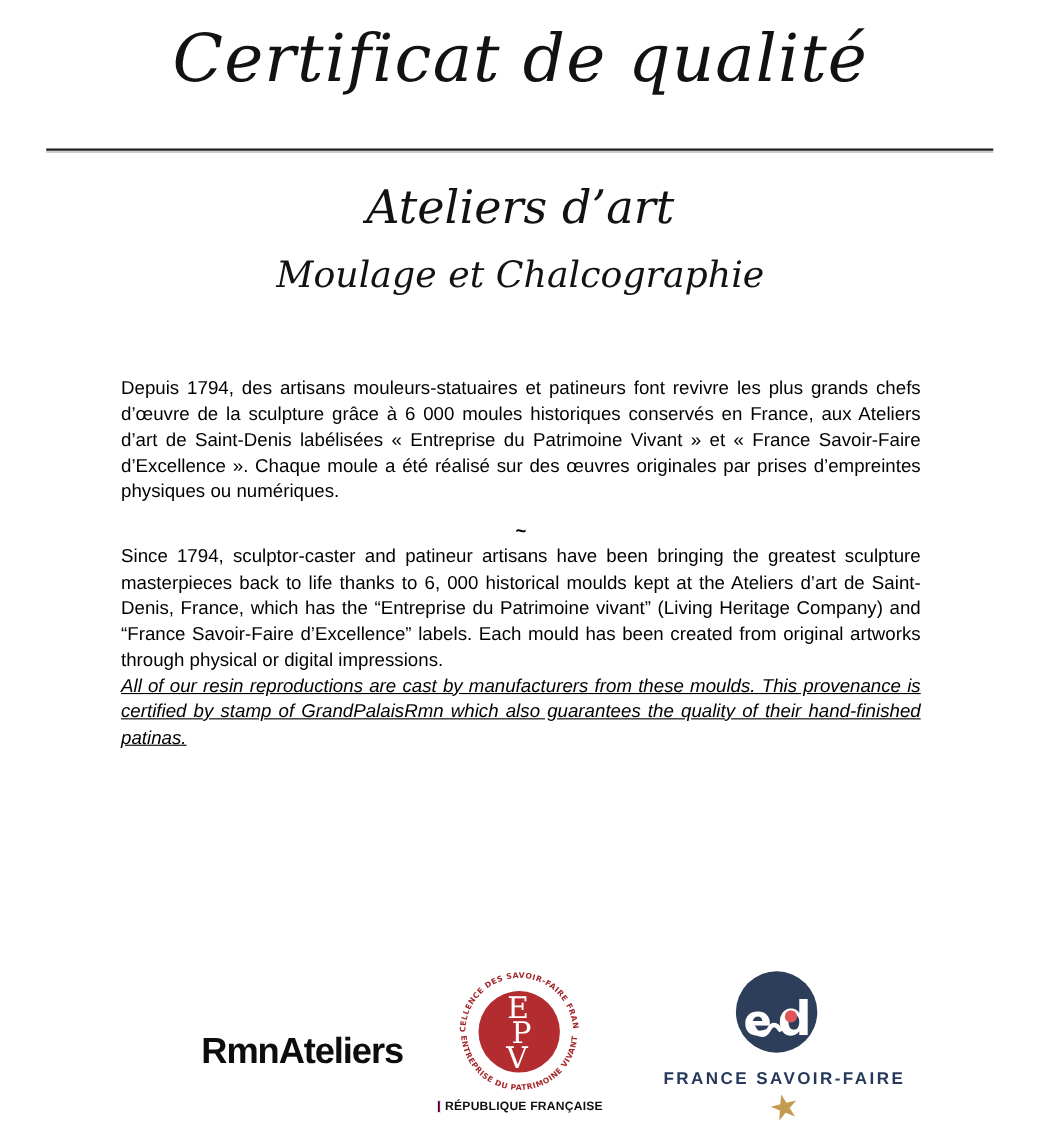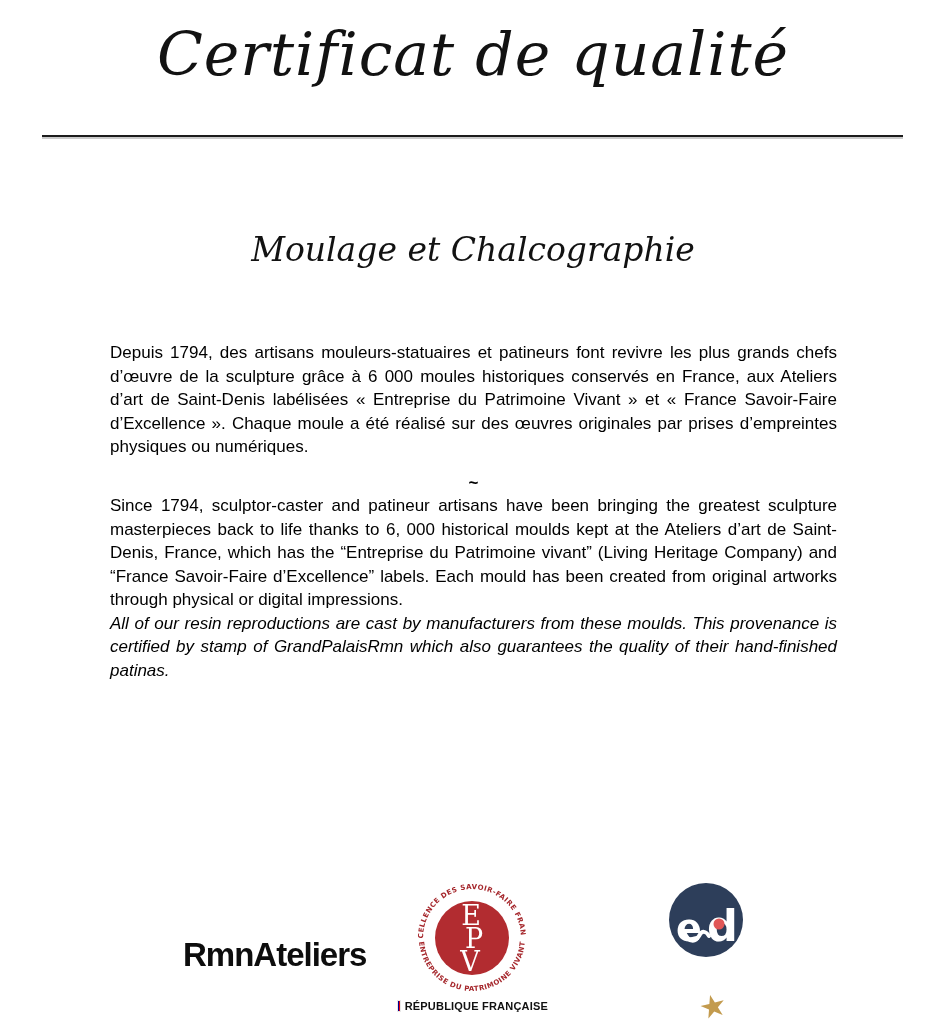--- a/index.html
+++ b/index.html
@@ -23,21 +23,21 @@
   .subtitle.l1 { top:164px; font-size:42px; }
   .subtitle.l2 { top:230px; font-size:33px; }
 
   
   .text-col { position:absolute; left:110px; top:341px; width:727px;
     font-size:17px; line-height:23.5px; }
   .text-col p { margin:0; text-align:justify; }
   .p-fr2 { margin-top:28px; }
   .tilde-sep { margin-top:12px; text-align:center; font-weight:bold; font-size:17px; }
   .p-en1 { margin-top:37px; }
-  .p-en2 { margin-top:27px; font-style:italic; }
+  .p-en2 { margin-top:27px; font-style:italic;text-decoration:underline; }
 
   
   .gp-logo { position:absolute; left:156px; top:920px; font-weight:bold;
     letter-spacing:-1px; line-height:1; }
   .gp-line1 { font-size:31px; color:#c8c8c8; }
   .gp-line2 { font-size:33px; color:#0d0d0d; margin-left:27px; margin-top:18px; }
 
   
   .epv-badge { position:absolute; left:406px; top:870px; }
   .republique-row { position:absolute; left:398px; top:1000px; width:150px;
@@ -61,20 +61,21 @@
 </style>
 </head>
 <body>
 
 <div class="page">
 
   <div class="doc-title">Certificat de qualité</div>
 
   <div class="title-rule"></div>
 
+  <div class="subtitle l1">Ateliers d’art</div>
   <div class="subtitle l2">Moulage et Chalcographie</div>
 
   <div class="text-col">
     <p class="p-fr1">Depuis 1794, des artisans mouleurs-statuaires et patineurs font revivre les plus grands chefs d’œuvre de la sculpture grâce à 6 000 moules historiques conservés en France, aux Ateliers d’art de Saint-Denis labélisées « Entreprise du Patrimoine Vivant » et « France Savoir-Faire d’Excellence ». Chaque moule a été réalisé sur des œuvres originales par prises d’empreintes physiques ou numériques.</p>
     <div class="tilde-sep">~</div>
     <p class="p-en1">Since 1794, sculptor-caster and patineur artisans have been bringing the greatest sculpture masterpieces back to life thanks to 6, 000 historical moulds kept at the Ateliers d’art de Saint-Denis, France, which has the “Entreprise du Patrimoine vivant” (Living Heritage Company) and “France Savoir-Faire d’Excellence” labels. Each mould has been created from original artworks through physical or digital impressions.</p>
     <p class="p-en2">All of our resin reproductions are cast by manufacturers from these moulds. This provenance is certified by stamp of GrandPalaisRmn which also guarantees the quality of their hand-finished patinas.</p>
   </div>
 
   <div class="gp-logo">
@@ -102,17 +103,18 @@
     <span class="republique-label">RÉPUBLIQUE FRANÇAISE</span>
   </div>
 
   <svg class="ed-badge" width="102" height="96" viewBox="0 0 102 96">
     <circle cx="51" cy="48" r="37" fill="#2d3e5a"></circle>
     <text x="21" y="69" font-family="DejaVu Sans, sans-serif" font-size="38" font-weight="bold" fill="#ffffff">e</text>
     <text x="52" y="69" font-family="DejaVu Sans, sans-serif" font-size="43" font-weight="bold" fill="#ffffff">d</text>
     <path d="M 30 62 C 34 70, 40 71, 44 64 C 47 58, 51 59, 54 64" stroke="#ffffff" stroke-width="4" fill="none" stroke-linecap="round"></path>
     <circle cx="64" cy="52" r="5.5" fill="#e15757"></circle>
   </svg>
+  <div class="fsf-line1">FRANCE SAVOIR-FAIRE</div>
   <div class="fsf-line2">
     <span class="gold-star">★</span>
   </div>
 
 </div>
 
 </body></html>

